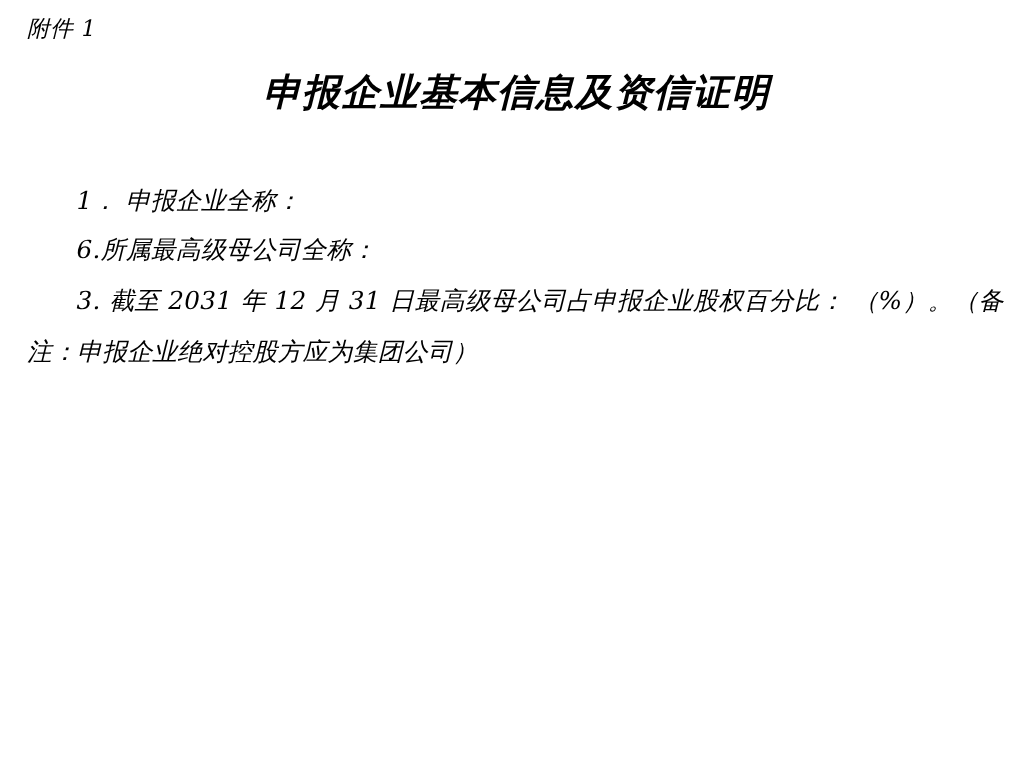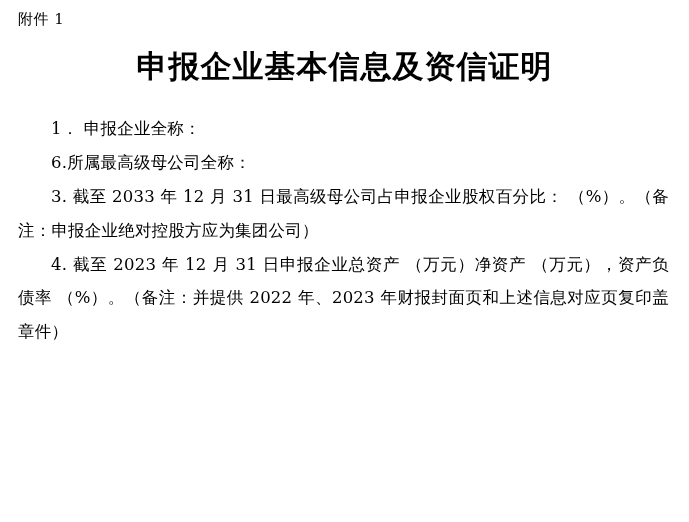--- a/index.html
+++ b/index.html
@@ -13,39 +13,40 @@
     font-family: "DejaVu Serif", "Liberation Serif", serif;
     color: #000000;
     overflow: hidden;
   }
   .page {
     position: relative;
     width: 689px;
     height: 522px;
     box-sizing: border-box;
     padding: 0 14px;
+    font-style: italic;
   }
   .attachment-label {
     font-size: 15px;
     line-height: 1.2;
     padding-top: 10px;
     padding-left: 4px;
     letter-spacing: 0.5px;
   }
   .doc-title {
     text-align: center;
-    font-size: 31px;
+    font-size: 25px;
     font-weight: bold;
     letter-spacing: 1px;
     margin-top: 18px;
     margin-bottom: 17px;
     line-height: 1.3;
   }
   .body-block {
-    margin-top: 26px;
+    margin-top: 38px;
     padding-left: 4px;
     padding-right: 6px;
   }
   .para {
     font-size: 16.5px;
     line-height: 2.05;
     text-align: justify;
     letter-spacing: 0.2px;
     margin: 0;
   }
@@ -62,19 +63,18 @@
 
   <h1 class="doc-title">申报企业基本信息及资信证明</h1>
 
   <div class="body-block">
 
     <p class="para indent">1． 申报企业全称：</p>
 
 
     <p class="para indent">6.所属最高级母公司全称：</p>
 
-    <p class="para indent">3. 截至 2033 年 12 月 31 日最高级母公司占申报企业股权百分比：      （%）。（备注：申报企业绝对控股方应为集团公司）</p>
+    <p class="para indent">3. 截至 2031 年 12 月 31 日最高级母公司占申报企业股权百分比：      （%）。（备注：申报企业绝对控股方应为集团公司）</p>
 
-    <p class="para indent">4. 截至 2023 年 12 月 31 日申报企业总资产        （万元）净资产        （万元），资产负债率        （%）。（备注：并提供 2022 年、2023 年财报封面页和上述信息对应页复印盖章件）</p>
 
 
   </div>
 </div>
 
 </body></html>

